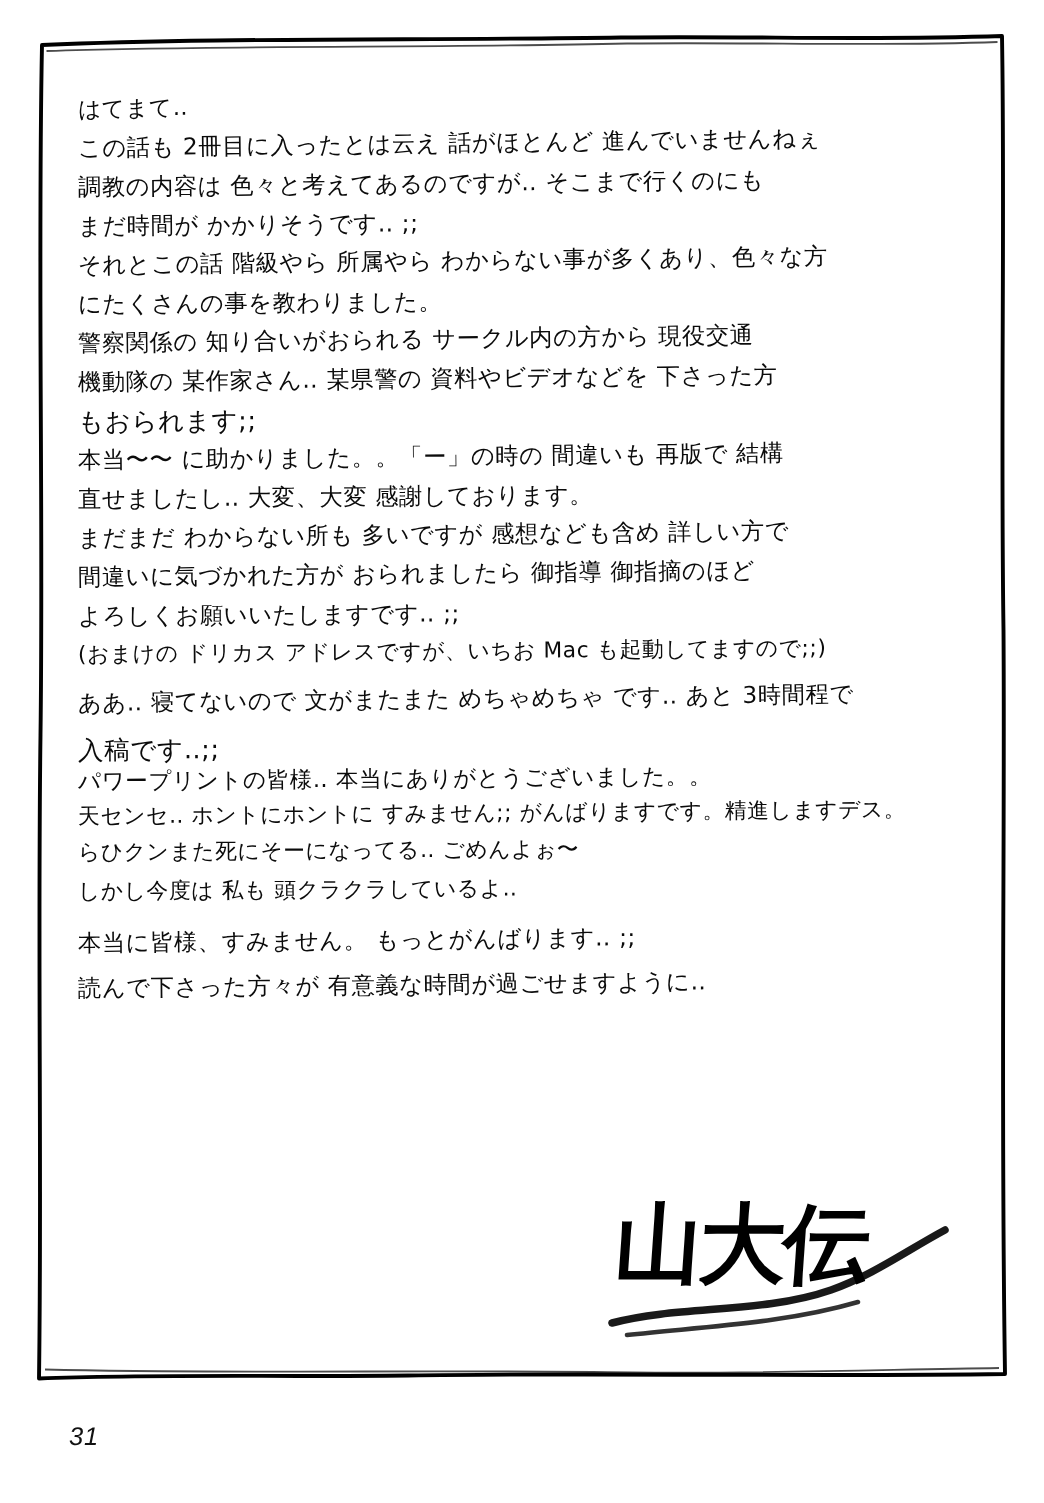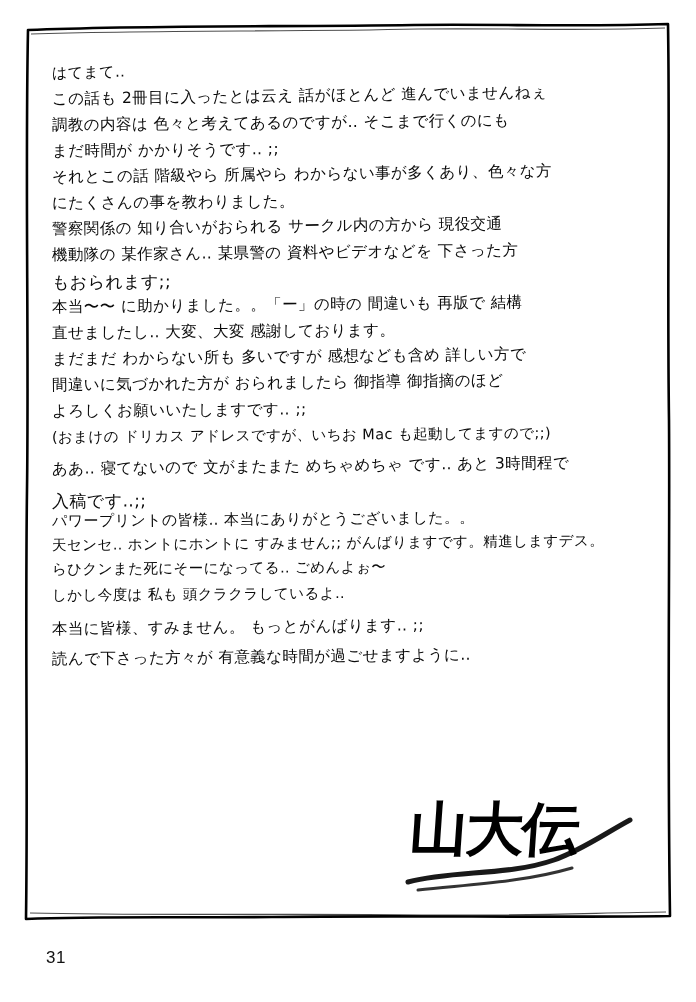--- a/index.html
+++ b/index.html
@@ -56,20 +56,21 @@
 
   
   #page-number {
     position: absolute;
     left: 46px;
     top: 948px;
     font-family: "Liberation Sans", sans-serif;
     font-size: 17px;
     color: #111111;
     letter-spacing: 0.5px;
+    font-style: italic;
   }
 
   
   #signature {
     position: absolute;
     left: 404px;
     top: 790px;
     width: 232px;
     height: 108px;
   }

